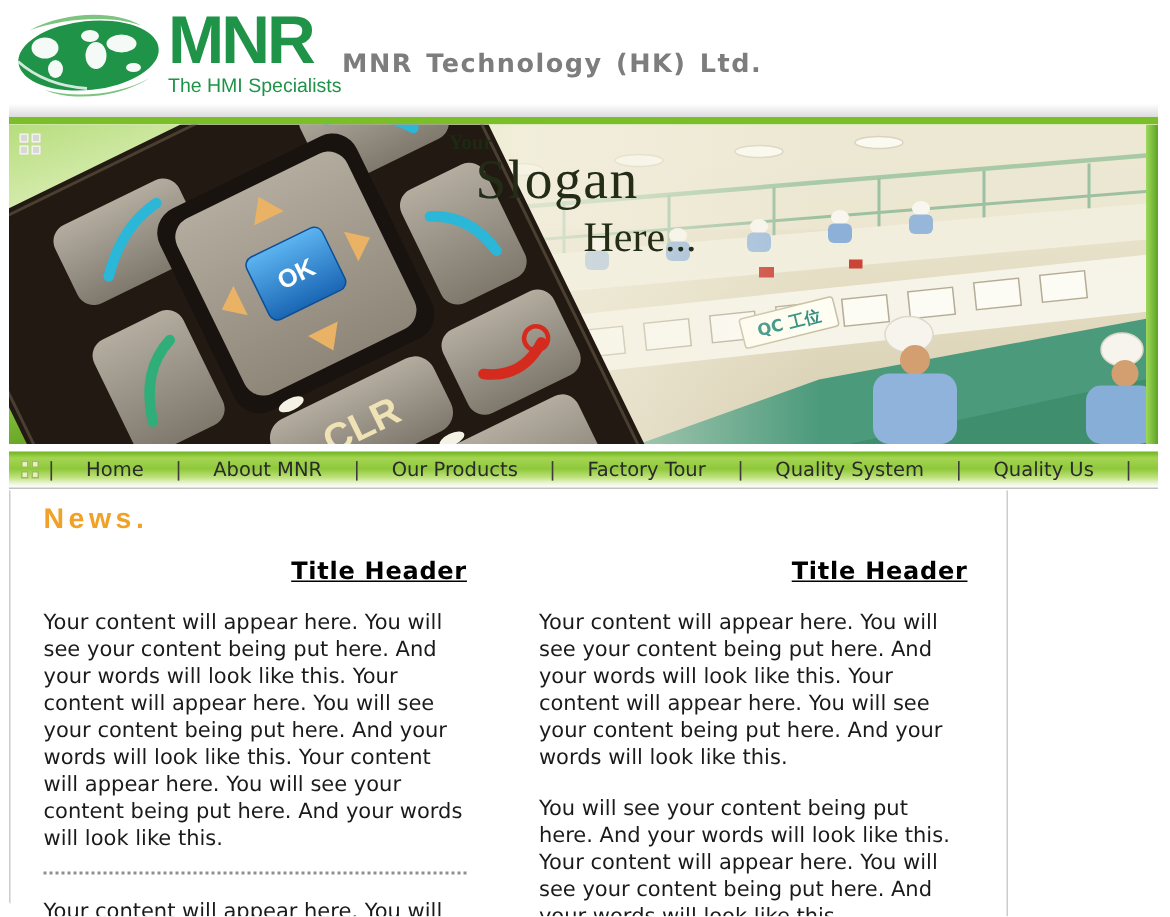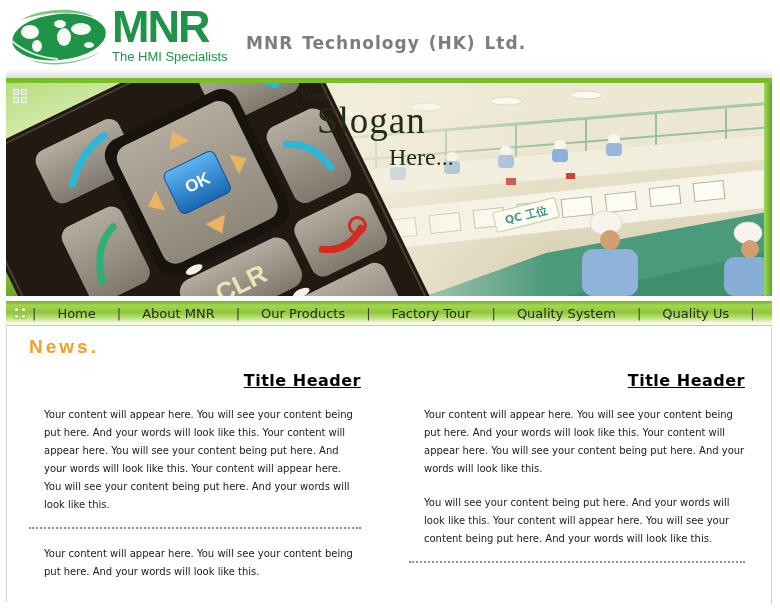--- a/index.html
+++ b/index.html
@@ -22,70 +22,70 @@
   .logo-stack{position:absolute;left:106px;top:4px;width:130px;}
   .logo-acronym{
     font-family:"Liberation Sans",sans-serif;font-weight:bold;font-size:45px;line-height:46px;
     letter-spacing:-2px;color:var(--logo-green);
   }
   .logo-tagline{
     font-family:"Liberation Sans",sans-serif;font-size:13px;line-height:14px;
     color:var(--logo-green);margin-top:0;white-space:nowrap;
   }
   .company-name{
-    position:absolute;left:240px;top:33px;
+    position:absolute;left:222px;top:33px;
     font-family:"DejaVu Sans",sans-serif;font-weight:bold;font-size:17px;
     color:var(--company-gray);letter-spacing:1px;word-spacing:2px;white-space:nowrap;
   }
   
   .pre-shade{position:absolute;left:6px;top:69px;width:766px;height:9px;
     background:linear-gradient(to bottom,#ffffff, #dcdcdc);}
   .green-bar{position:absolute;left:6px;top:78px;width:766px;height:5px;background:var(--accent-green);}
   
   .banner{position:absolute;left:6px;top:83px;width:766px;height:213px;overflow:hidden;background:#e9f2d2;}
   .banner svg{display:block;}
   .banner-grid{position:absolute;left:7px;top:6px;width:14px;height:14px;
     display:grid;grid-template-columns:6px 6px;grid-template-rows:6px 6px;gap:2px;}
   .banner-grid i{background:#d7d7d3;border:1px solid #f2f2ee;display:block;}
   .slogan-your{position:absolute;left:293px;top:6px;font-family:"Liberation Serif","DejaVu Serif",serif;
     font-weight:bold;font-size:14px;color:#1c2a12;line-height:1;}
   .slogan-main{position:absolute;left:311px;top:19px;font-family:"Liberation Serif","DejaVu Serif",serif;
     font-size:37px;color:#222c16;line-height:1;letter-spacing:1px;}
   .slogan-here{position:absolute;left:383px;top:62px;font-family:"Liberation Serif","DejaVu Serif",serif;
-    font-size:24px;color:#222c16;line-height:1;}
+    font-size:28px;color:#222c16;line-height:1;}
   
   .nav{
     position:absolute;left:6px;top:301px;width:766px;height:25px;
     background:linear-gradient(to bottom,#6fb31f 0%,#a4d552 18%,#8fc83b 48%,#bfe27c 72%,#eaf5d6 88%,#ffffff 100%);
     border-bottom:1px solid #c2c2c2;
     display:flex;align-items:center;padding-left:8px;
     font-size:13px;color:var(--nav-text);
   }
   .nav a{color:var(--nav-text);text-decoration:none;padding:0 21px;cursor:pointer;white-space:nowrap;}
   .nav .pipe{color:#3c3c3c;}
   .nav-grid{width:12px;height:12px;margin-right:6px;
     display:grid;grid-template-columns:5px 5px;grid-template-rows:5px 5px;gap:2px;}
   .nav-grid i{background:#e6f2ba;border:1px solid rgba(95,140,25,.55);display:block;}
   
   .content{
-    position:absolute;left:6px;top:327px;width:766px;height:284px;background:#fff;
+    position:absolute;left:6px;top:327px;width:666px;height:284px;background:#fff;
     border-left:1px solid #cccccc;border-right:1px solid #cccccc;overflow:hidden;
   }
   .news-title{
     margin:9px 0 0 22px;font-family:"Liberation Sans",sans-serif;font-weight:bold;font-size:19px;
     color:var(--news-orange);letter-spacing:3px;
   }
   .cols{display:flex;padding:0 26px 0 22px;}
   .col{width:332px;}
   .col + .col{margin-left:48px;width:336px;}
   .col h2{
     margin-top:13px;font-size:16px;font-weight:bold;color:#000;
     text-decoration:underline;font-family:"DejaVu Sans",sans-serif;letter-spacing:0.5px;text-align:right;
   }
-  .col p{margin-top:16px;font-size:10px;line-height:18px;color:var(--body-text);margin-left:15px;}
+  .col p{margin-top:16px;font-size:14px;line-height:18px;color:var(--body-text);}
   .dotsep{border-top:2px dotted #8f8f8f;height:0;margin:13px 0 4px 0;}
 </style>
 </head>
 <body>
 
 <div class="page">
 
   <div class="header">
     <svg class="logo-globe" viewBox="0 0 102 58">
       <path d="M12 12 C 34 0, 68 -2, 86 9 C 66 2, 36 4, 12 12 Z" fill="#7cc47f"></path>

